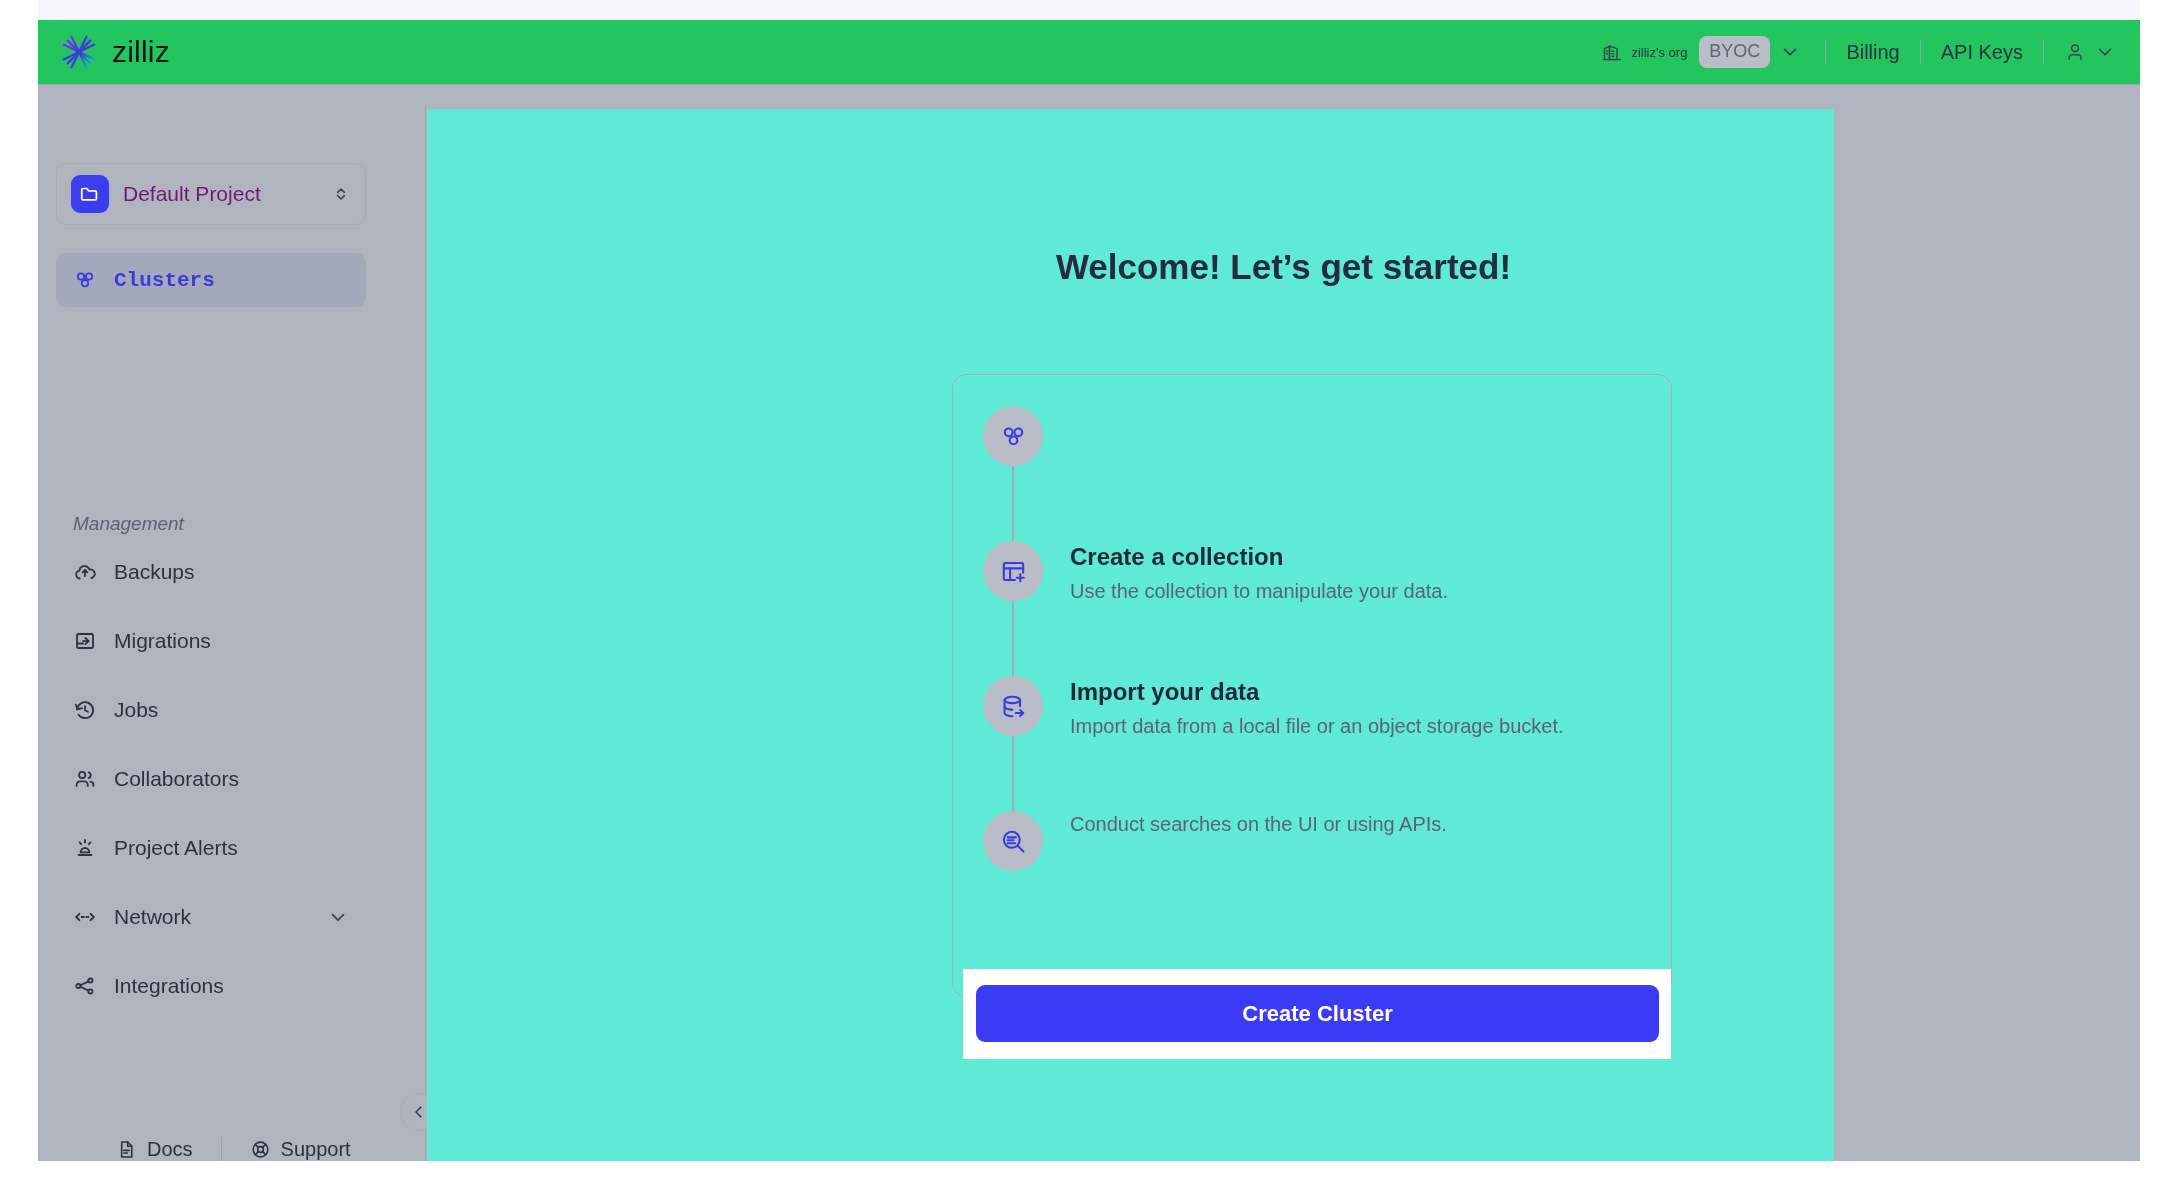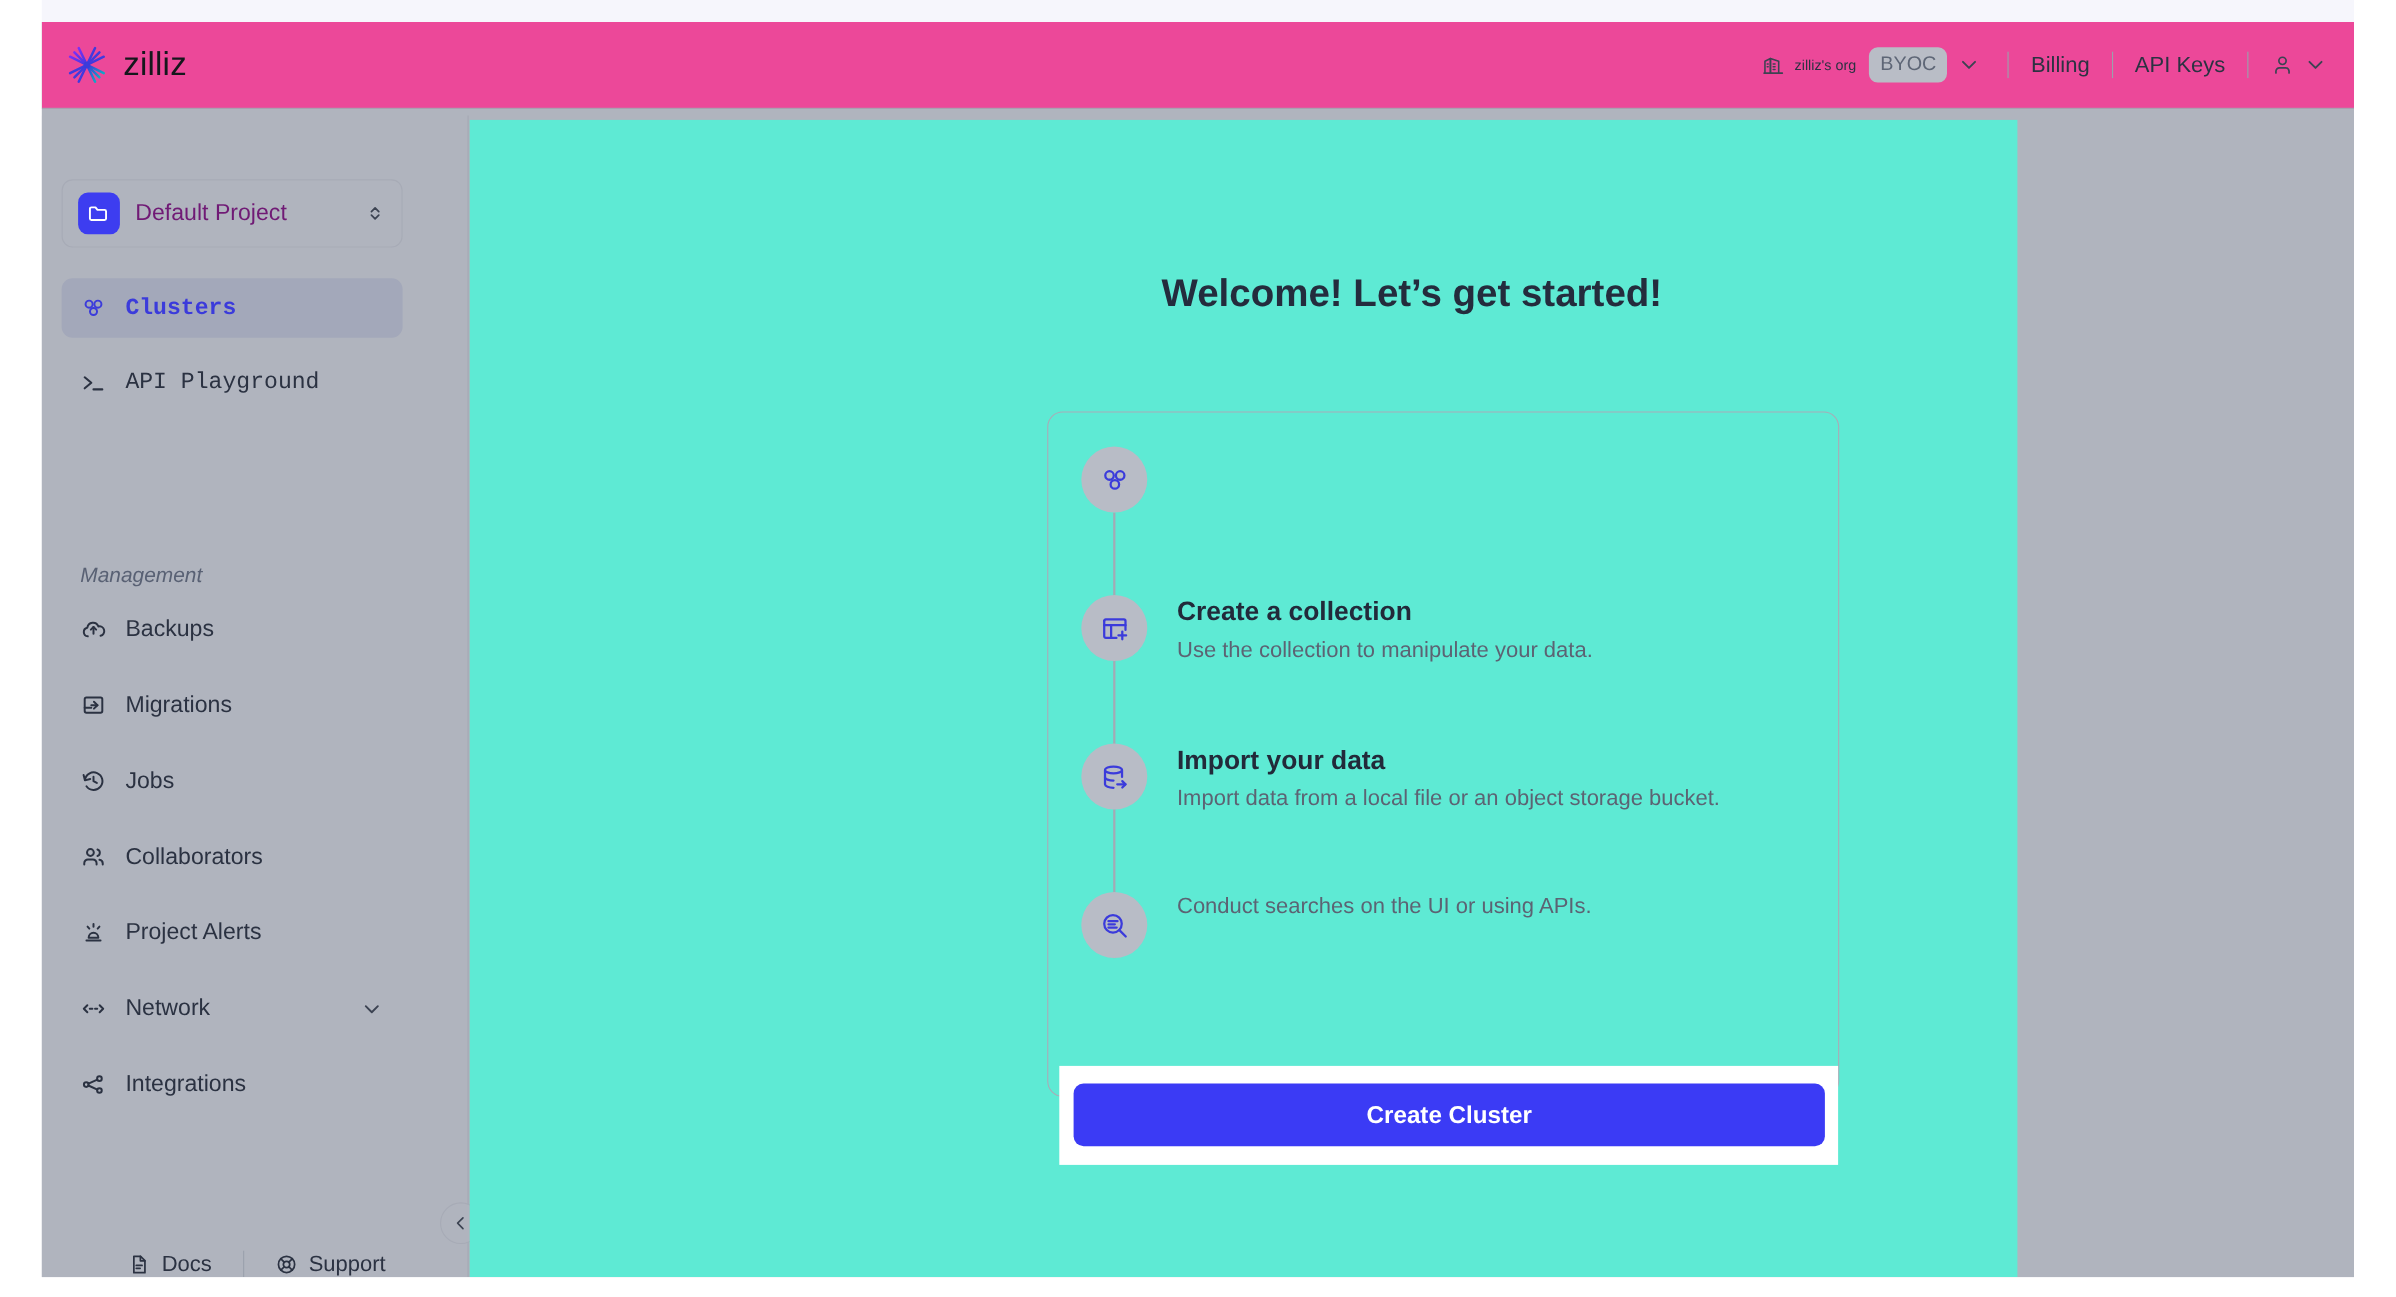--- a/index.html
+++ b/index.html
@@ -20,22 +20,22 @@
 
   #app {
     position: absolute; left: 38px; top: 20px;
     width: 2102px; height: 1141px;
     background: #b0b4be;
     overflow: hidden;
   }
 
   
   #topbar {
-    position: absolute; left: 0; top: 0; width: 2102px; height: 79px;
-    background: #ec4899;
+    position: absolute; left: 0; top: 0; width: 2102px; height: 65px;
+    background: #22c55e;
     border-bottom: 1px solid #a4a8b3;
     display: flex; align-items: center; justify-content: space-between;
     padding: 0 24px 0 20px;
   }
   .brand { display: flex; align-items: center; gap: 12px; }
   .brand-mark { width: 42px; height: 42px; display: block; }
   .brand-name { font-size: 30px; font-weight: 400; color: #15171c; letter-spacing: .2px; }
 
   .topnav { display: flex; align-items: center; gap: 0; }
   .org-chip { display: flex; align-items: center; gap: 9px; padding: 0 4px; cursor: pointer; }
@@ -245,27 +245,20 @@
 
         <div class="nav-item active">
           <svg class="ico" viewBox="0 0 24 24" fill="none" stroke="currentColor" stroke-width="1.8">
             <circle cx="8" cy="8.5" r="3.2"></circle>
               <circle cx="16" cy="8.5" r="3.2"></circle>
               <circle cx="12" cy="15.2" r="3.2"></circle>
           </svg>
           <span class="lbl">Clusters</span>
         </div>
 
-        <div class="nav-item">
-          <svg class="ico" viewBox="0 0 24 24" fill="none" stroke="currentColor" stroke-width="1.9" stroke-linecap="round" stroke-linejoin="round">
-            <polyline points="4 7 10 12 4 17"></polyline>
-              <line x1="12" y1="18" x2="20" y2="18"></line>
-          </svg>
-          <span class="lbl">API Playground</span>
-        </div>
       </div>
 
       <div class="section-label">Management</div>
 
       <div class="nav-list-2">
 
         <div class="nav-item">
           <svg class="ico" viewBox="0 0 24 24" fill="none" stroke="currentColor" stroke-width="1.8" stroke-linecap="round" stroke-linejoin="round">
             <path d="M6.8 18.5A4 4 0 0 1 6.4 10.6a5.2 5.2 0 0 1 10-1.1A3.9 3.9 0 0 1 18.4 18"></path>
             <polyline points="9.6 12.4 12 10 14.4 12.4"></polyline>

